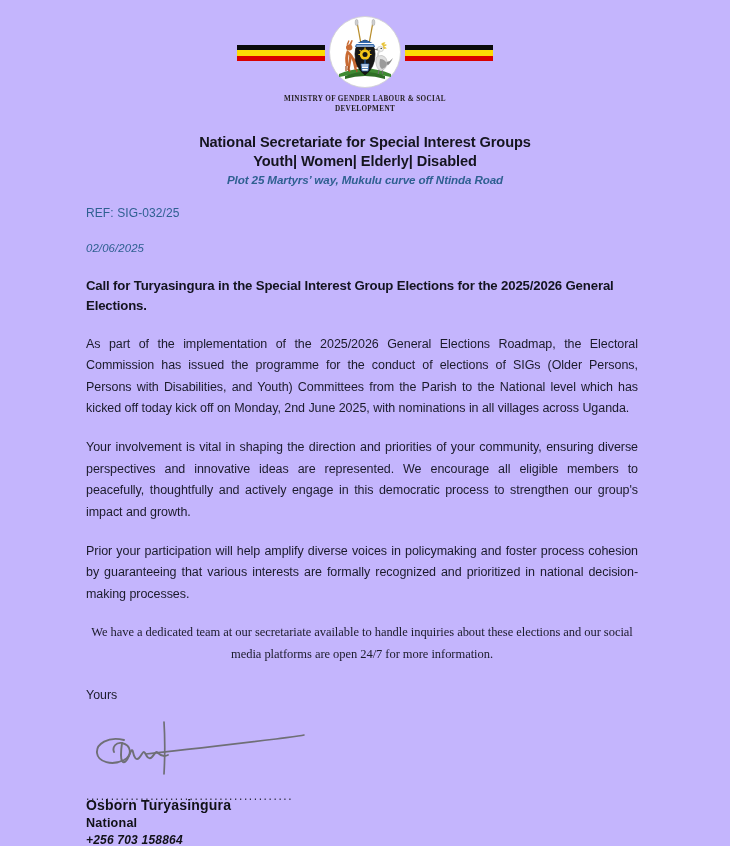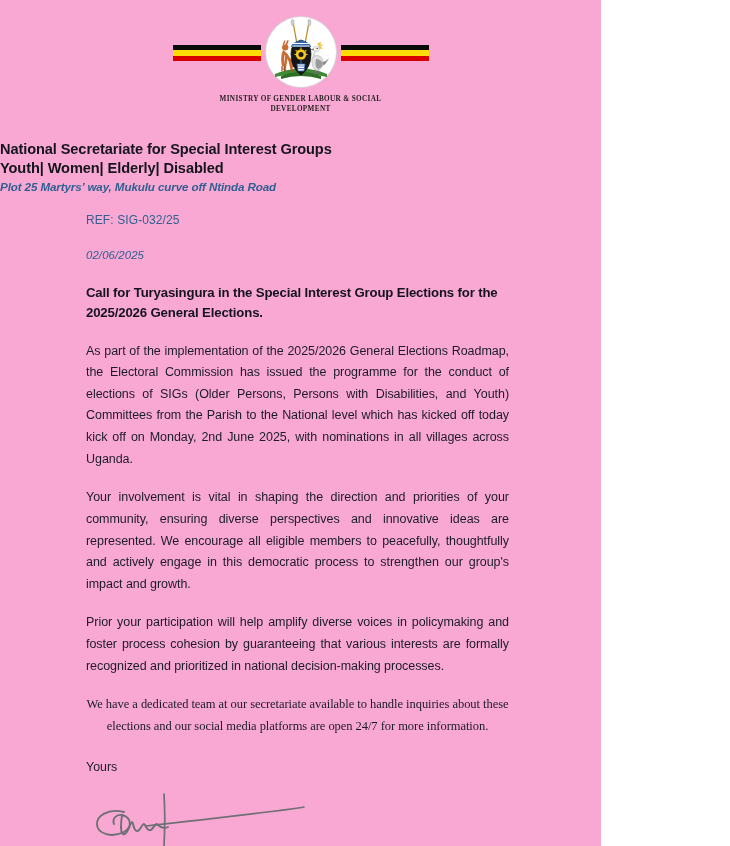--- a/index.html
+++ b/index.html
@@ -10,23 +10,23 @@
   body {
     width: 730px;
     height: 846px;
     font-family: "Liberation Sans", sans-serif;
     color: #1b1b2b;
     overflow: hidden;
     position: relative;
   }
 
   .page {
-    width: 601px;
+    width: 730px;
     height: 846px;
-    background: #f9a8d4;
+    background: #c4b5fd;
     position: relative;
     box-sizing: border-box;
   }
 
   
   .letterhead {
     padding-top: 14px;
     display: flex;
     flex-direction: column;
     align-items: center;
@@ -65,21 +65,22 @@
     letter-spacing: 0.35px;
     font-weight: bold;
     color: #231f20;
     text-align: center;
     line-height: 1.45;
     font-family: "Liberation Serif", serif;
   }
 
   
   .org-block {
-    margin-top: 25px;
+    margin-top: 18px;
+    text-align: center;
   }
   .org-title-1, .org-title-2 {
     font-size: 14.6px;
     font-weight: bold;
     color: #15151f;
     line-height: 1.32;
     letter-spacing: -0.1px;
   }
   .org-address {
     margin-top: 2px;
@@ -288,18 +289,18 @@
           <path d="M72 41 C75 44, 78 45, 82 43" stroke-width="1.8"></path>
           <path d="M60 42 C90 39, 140 33, 190 27 C205 25, 214 24, 218 23" stroke-width="1.6"></path>
           <path d="M78 10 C79 26, 79 44, 78 62" stroke-width="1.7"></path>
         </g>
       </svg>
       <div class="dotted-line">..........................................</div>
     </div>
 
     <div class="signer">
       <div class="signer-name">Osborn Turyasingura</div>
-      <div class="signer-role">Disabled</div>
+      <div class="signer-role">National</div>
       <div class="signer-phone">+256 703 158864</div>
     </div>
 
   </div>
 </div>
 
 </body></html>

